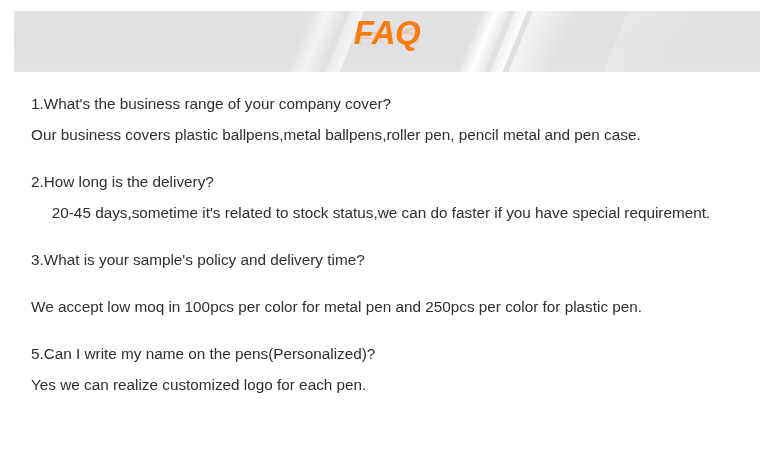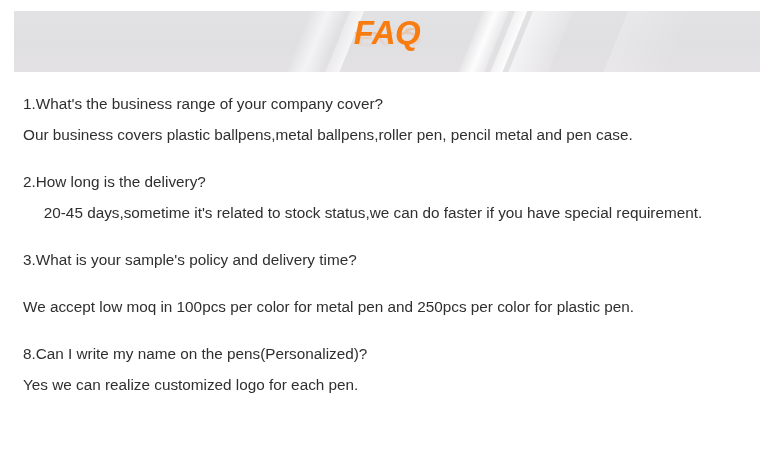--- a/index.html
+++ b/index.html
@@ -109,21 +109,21 @@
   }
 
   
   .faq-body {
     position: absolute;
     left: 15px;
     top: 88px;
     width: 740px;
   }
   .faq-block {
-    margin: 0 0 16px 8px;
+    margin: 0 0 16px 16px;
   }
   .faq-block:last-child {
     margin-bottom: 0;
   }
   .faq-line {
     font-size: 15.3px;
     line-height: 31px;
     color: #2f2f2f;
     white-space: nowrap;
   }
@@ -166,18 +166,18 @@
 
     <div class="faq-block">
       <div class="faq-line">3.What is your sample's policy and delivery time?</div>
     </div>
 
     <div class="faq-block">
       <div class="faq-line">We accept low moq in 100pcs per color for metal pen and 250pcs per color for plastic pen.</div>
     </div>
 
     <div class="faq-block">
-      <div class="faq-line">8.Can I write my name on the pens(Personalized)?</div>
+      <div class="faq-line">5.Can I write my name on the pens(Personalized)?</div>
       <div class="faq-line">Yes we can realize customized logo for each pen.</div>
     </div>
 
   </div>
 </div>
 
 </body></html>

